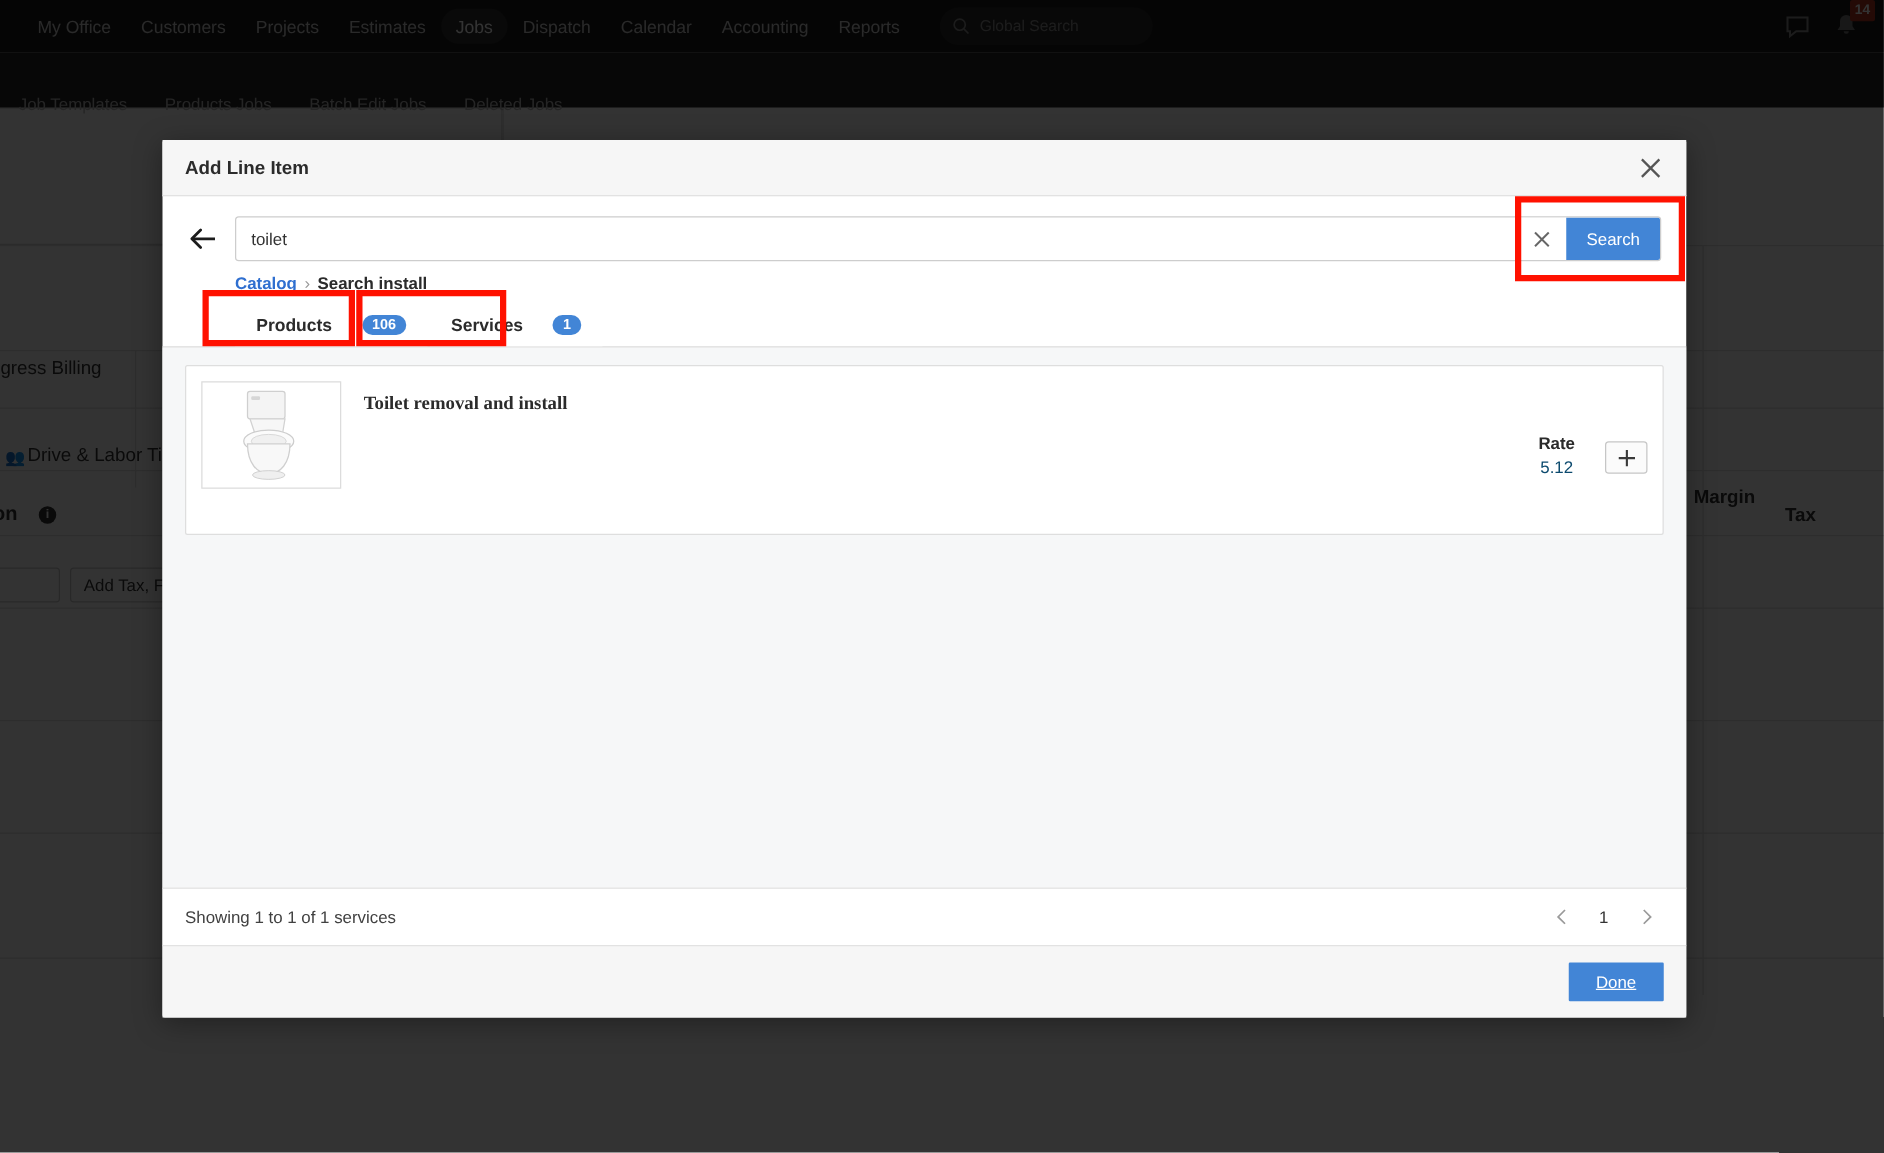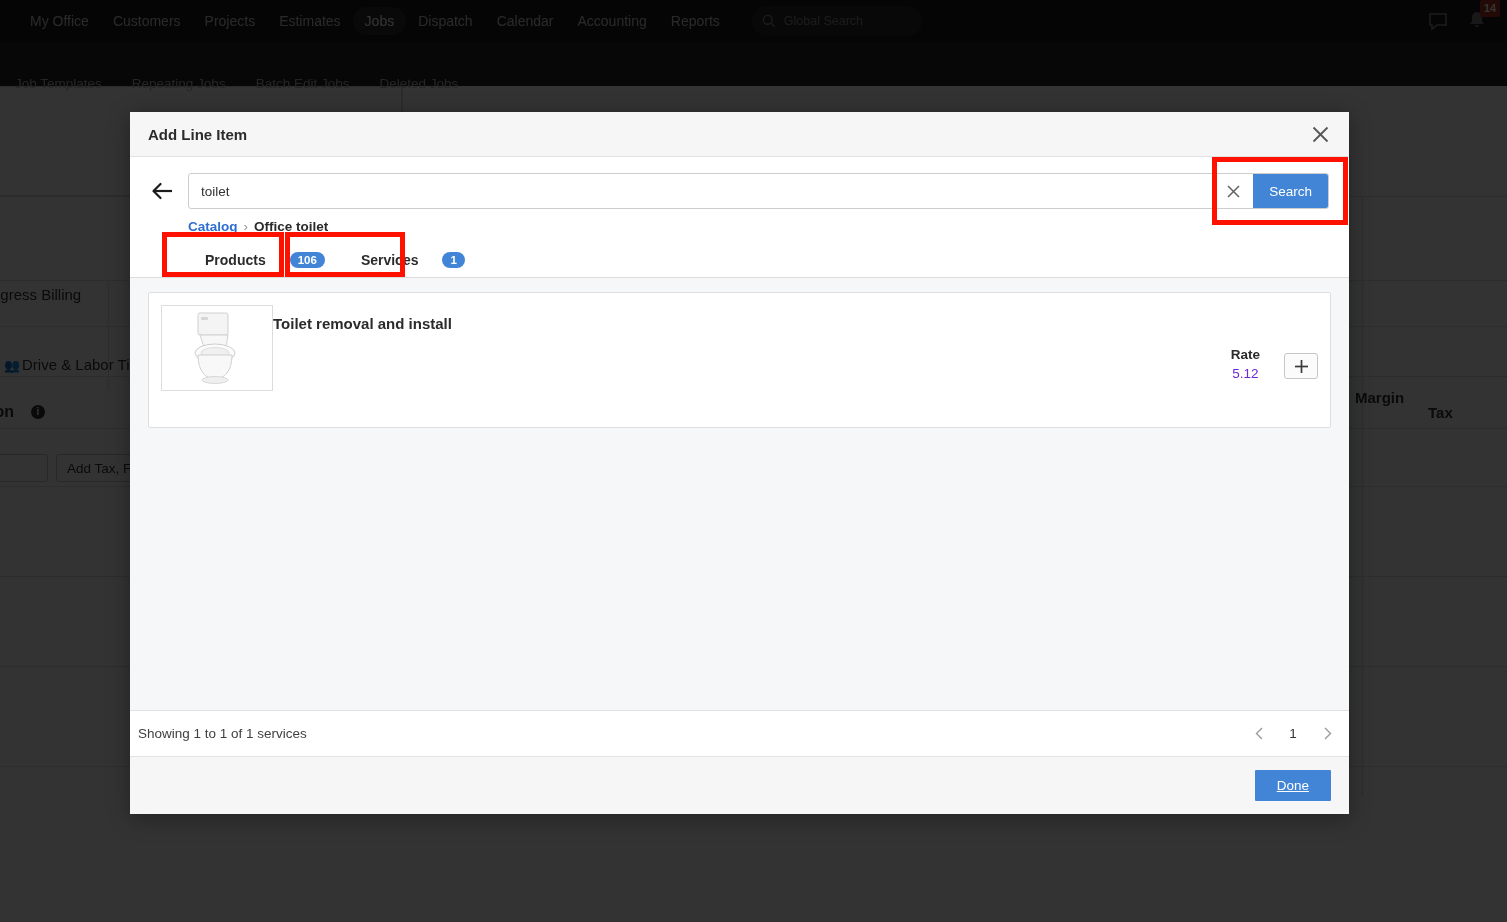--- a/index.html
+++ b/index.html
@@ -187,39 +187,39 @@
     padding: 12px;
   }
   .thumb {
     width: 112px; height: 86px; flex: none;
     border: 1px solid #dcdcdc; background: #ffffff;
     display: flex; align-items: center; justify-content: center;
     overflow: hidden;
   }
   .result-title {
     font-size: 15px; font-weight: bold; color: #2b2b2b;
-    margin-top: 10px; flex: 1;
+    margin-left: 18px; margin-top: 10px; flex: 1; font-family: Liberation Serif, serif;
   }
   .rate-block {
     text-align: center; margin-top: 42px; margin-right: 24px;
     flex: none;
   }
   .rate-label { font-size: 13.5px; font-weight: bold; color: #2b2b2b; }
-  .rate-value { font-size: 13.5px; color: #6d28d9; margin-top: 4px; }
+  .rate-value { font-size: 13.5px; color: #0c4a6e; margin-top: 4px; }
   .add-btn {
     width: 34px; height: 26px; flex: none;
     border: 1px solid #c6c6c6; border-radius: 3px; background: #fbfbfb;
     display: flex; align-items: center; justify-content: center;
     margin-top: 48px; cursor: pointer;
   }
 
   .modal-results-footer {
     flex: none; height: 46px; border-top: 1px solid #e0e0e0;
     background: #ffffff; display: flex; align-items: center;
-    padding: 0 8px;
+    padding: 0 18px;
   }
   .showing-text { font-size: 13.5px; color: #414141; }
   .pagination { margin-left: auto; display: flex; align-items: center; gap: 6px; }
   .page-arrow {
     width: 28px; height: 28px; display: flex; align-items: center;
     justify-content: center; color: #9a9a9a; cursor: pointer; font-size: 15px;
   }
   .page-num {
     min-width: 28px; height: 28px; display: flex; align-items: center;
     justify-content: center; font-size: 13.5px; color: #333; cursor: pointer;
@@ -315,21 +315,21 @@
           <path d="M10 2 a5 5 0 0 1 5 5 v4 l2 3 h-14 l2 -3 v-4 a5 5 0 0 1 5 -5 z" fill="#777777"></path>
           <path d="M8 15 a2 2 0 0 0 4 0 z" fill="#777777"></path>
         </svg>
         <span class="badge">14</span>
       </div>
     </div>
   </div>
 
   <div class="subnav">
     <div class="subnav-item">Job Templates</div>
-    <div class="subnav-item">Repeating Jobs</div>
+    <div class="subnav-item">Products Jobs</div>
     <div class="subnav-item">Batch Edit Jobs</div>
     <div class="subnav-item">Deleted Jobs</div>
   </div>
 </div>
 
 <div class="dim-overlay"></div>
 
 <div class="modal">
 
   <div class="modal-header">
@@ -357,21 +357,21 @@
           <line x1="12" y1="1" x2="1" y2="12" stroke="#666" stroke-width="1.6"></line>
         </svg>
       </div>
       <button class="search-btn">Search</button>
     </div>
   </div>
 
   <div class="breadcrumb">
     <span class="crumb-link">Catalog</span>
     <span class="crumb-sep">›</span>
-    <span class="crumb-current">Office toilet</span>
+    <span class="crumb-current">Search install</span>
   </div>
 
   <div class="tabs">
     <div class="tab">
       <span>Products</span>
       <span class="tab-badge">106</span>
     </div>
     <div class="tab">
       <span>Services</span>
       <span class="tab-badge">1</span>

